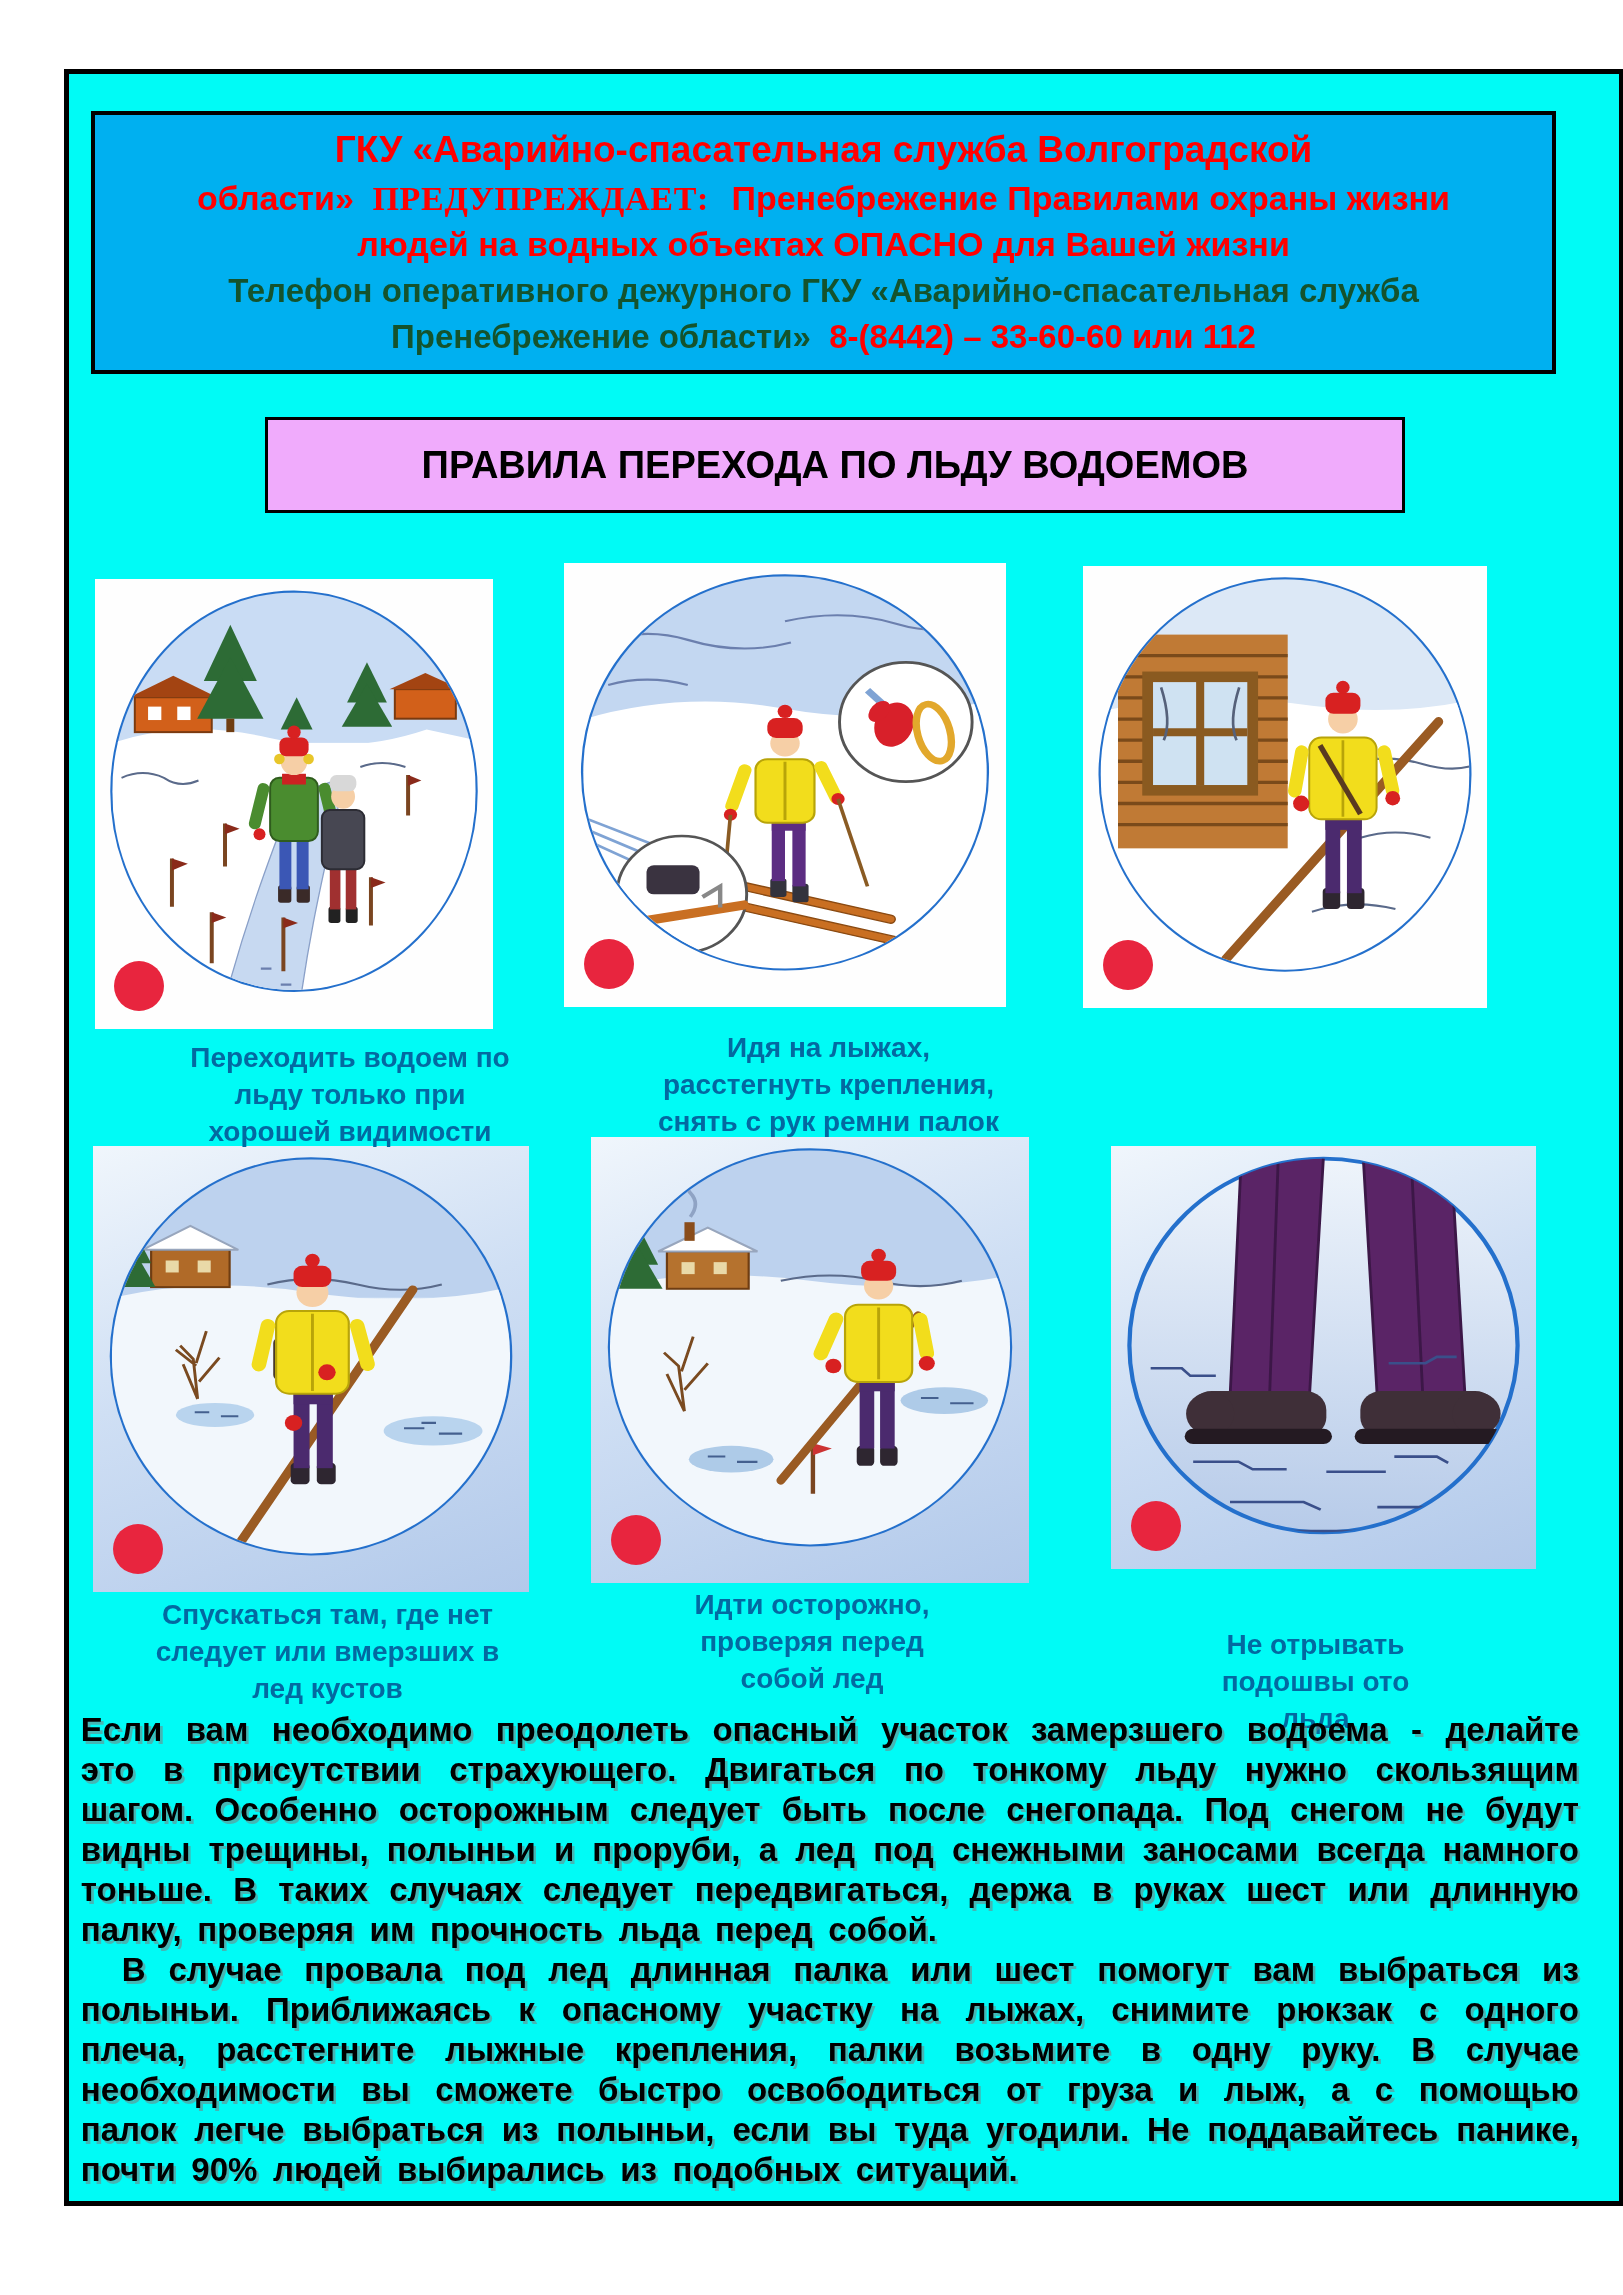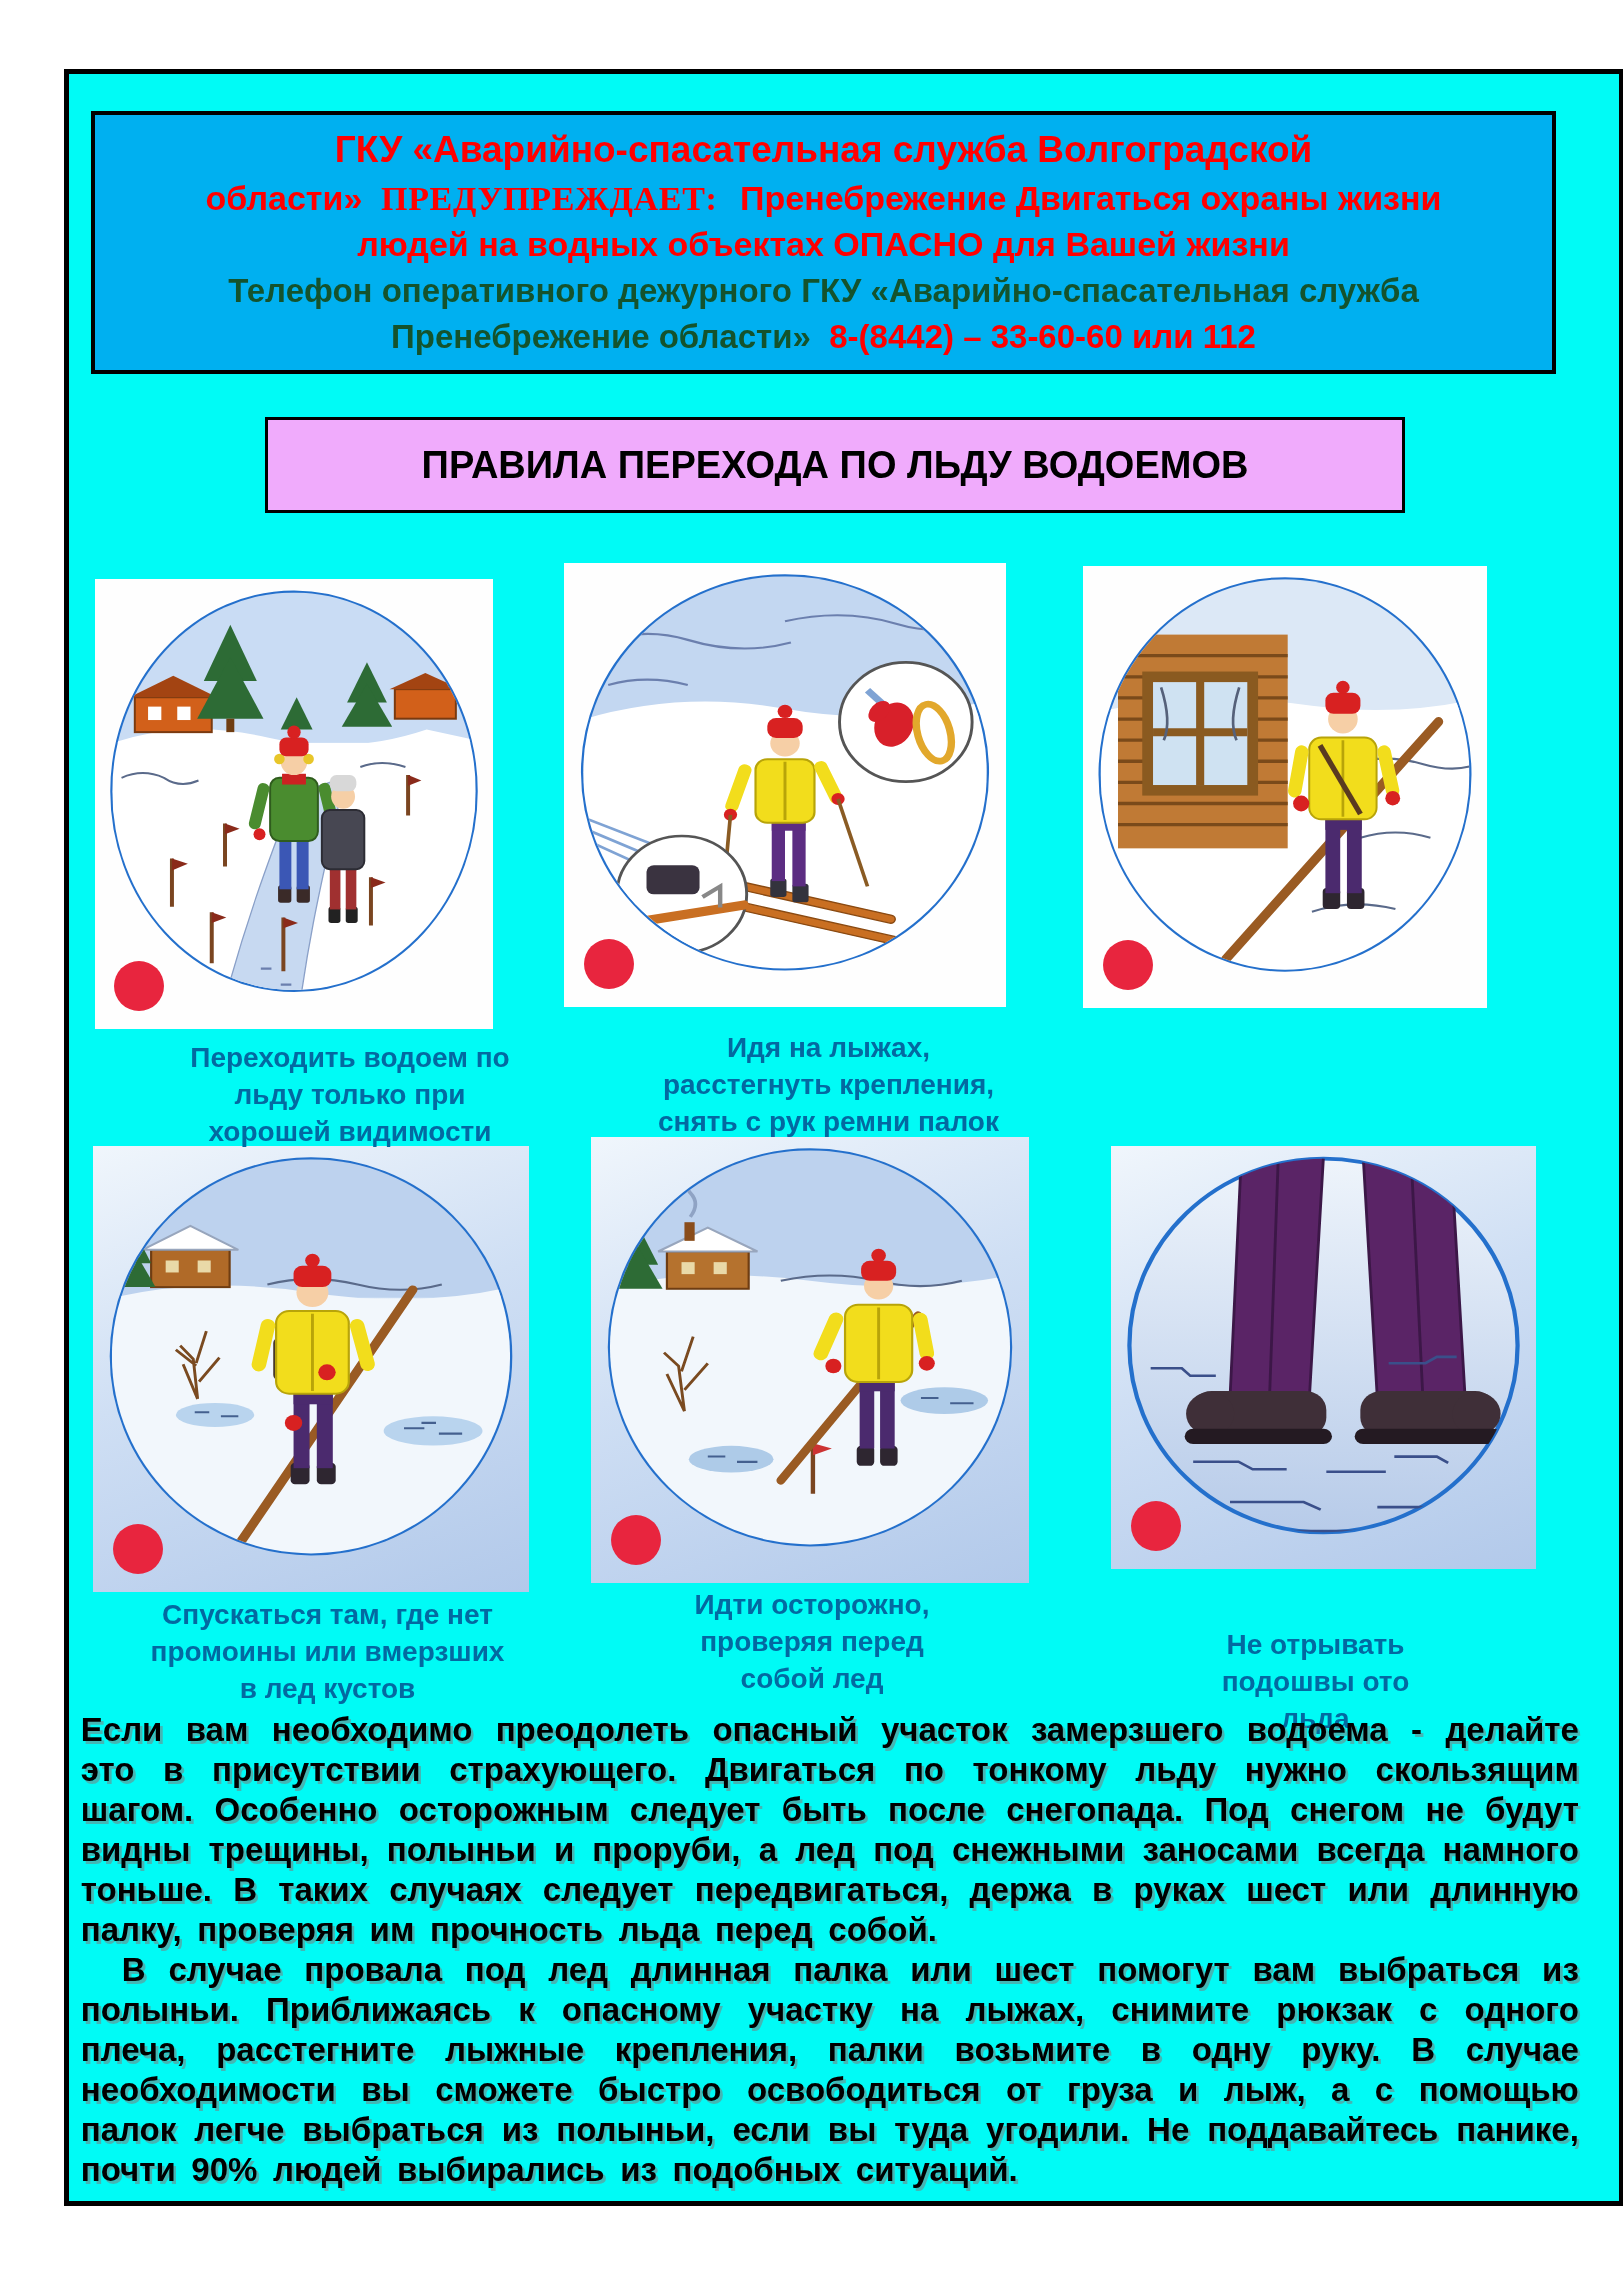--- a/index.html
+++ b/index.html
@@ -89,21 +89,21 @@
 </head>
 <body>
 
 <div class="poster">
 
   <div class="header-box">
     <div class="h-line l1 red">ГКУ «Аварийно-спасательная служба Волгоградской</div>
     <div class="h-line l2">
       <span class="red gap">области»</span>
       <span class="red serif">ПРЕДУПРЕЖДАЕТ:</span>
-      <span class="red">Пренебрежение Двигаться охраны жизни</span>
+      <span class="red">Пренебрежение Правилами охраны жизни</span>
     </div>
     <div class="h-line l3 red">людей на водных объектах ОПАСНО для Вашей жизни</div>
     <div class="h-line l4 dark">Телефон оперативного дежурного ГКУ «Аварийно-спасательная служба</div>
     <div class="h-line l5">
       <span class="dark gap">Пренебрежение области»</span>
       <span class="red">8-(8442) – 33-60-60 или 112</span>
     </div>
   </div>
 
   <div class="banner">
@@ -481,21 +481,21 @@
           <path d="M118,305 h62"></path>
           <path d="M200,246 h30 l8,5"></path>
         </g>
       </g>
     </svg>
     <div class="dot"></div>
   </div>
 
   <div class="caption" id="cap1">Переходить водоем по льду только при хорошей видимости</div>
   <div class="caption" id="cap2">Идя на лыжах, расстегнуть крепления, снять с рук ремни палок</div>
-  <div class="caption" id="cap4">Спускаться там, где нет промоины или вмерзших в лед кустов</div>
+  <div class="caption" id="cap4">Спускаться там, где нет следует или вмерзших в лед кустов</div>
   <div class="caption" id="cap5">Идти осторожно, проверяя перед собой лед</div>
   <div class="caption" id="cap6">Не отрывать подошвы ото льда</div>
 
   <div class="bodytext">
     <p>Если вам необходимо преодолеть опасный участок замерзшего водоема - делайте это в присутствии страхующего. Двигаться по тонкому льду нужно скользящим шагом. Особенно осторожным следует быть после снегопада. Под снегом не будут видны трещины, полыньи и проруби, а лед под снежными заносами всегда намного тоньше. В таких случаях следует передвигаться, держа в руках шест или длинную палку, проверяя им прочность льда перед собой.</p>
     <p class="indent">В случае провала под лед длинная палка или шест помогут вам выбраться из полыньи. Приближаясь к опасному участку на лыжах, снимите рюкзак с одного плеча, расстегните лыжные крепления, палки возьмите в одну руку. В случае необходимости вы сможете быстро освободиться от груза и лыж, а с помощью палок легче выбраться из полыньи, если вы туда угодили. Не поддавайтесь панике, почти 90% людей выбирались из подобных ситуаций.</p>
   </div>
 
 </div>
 

